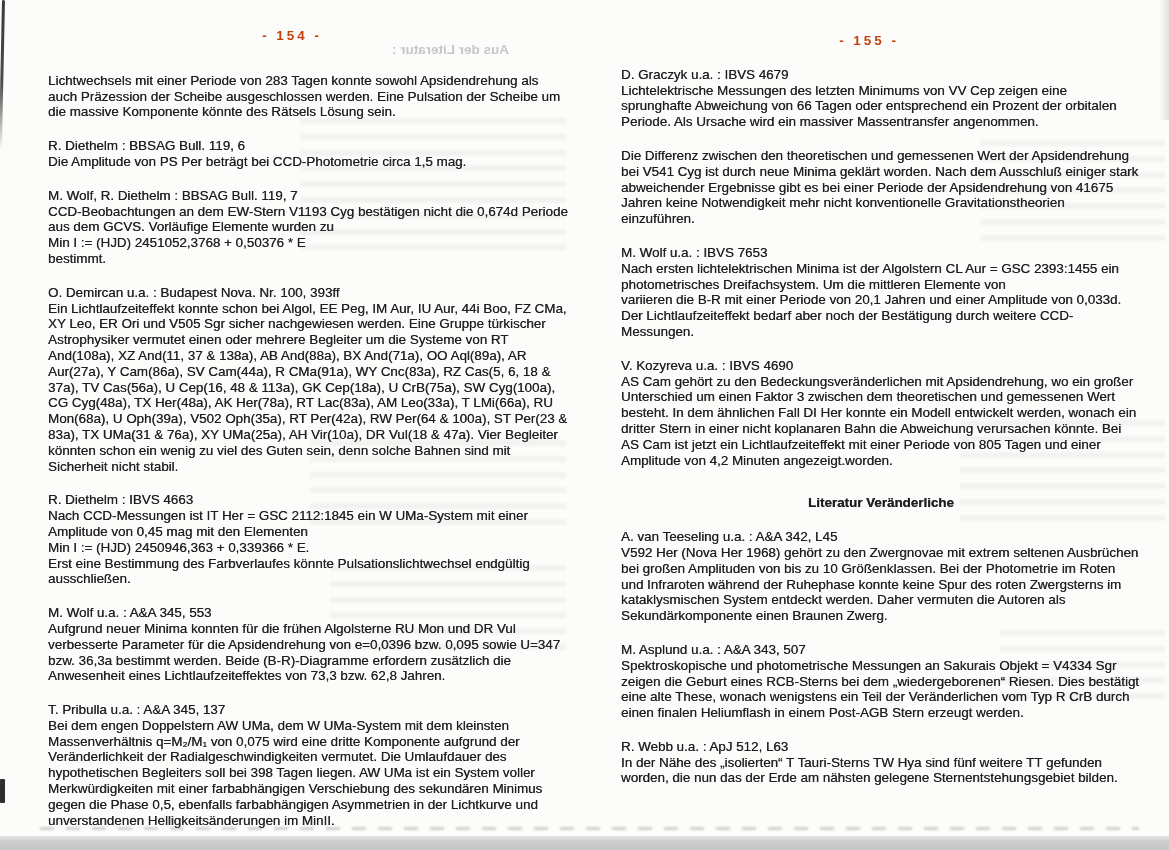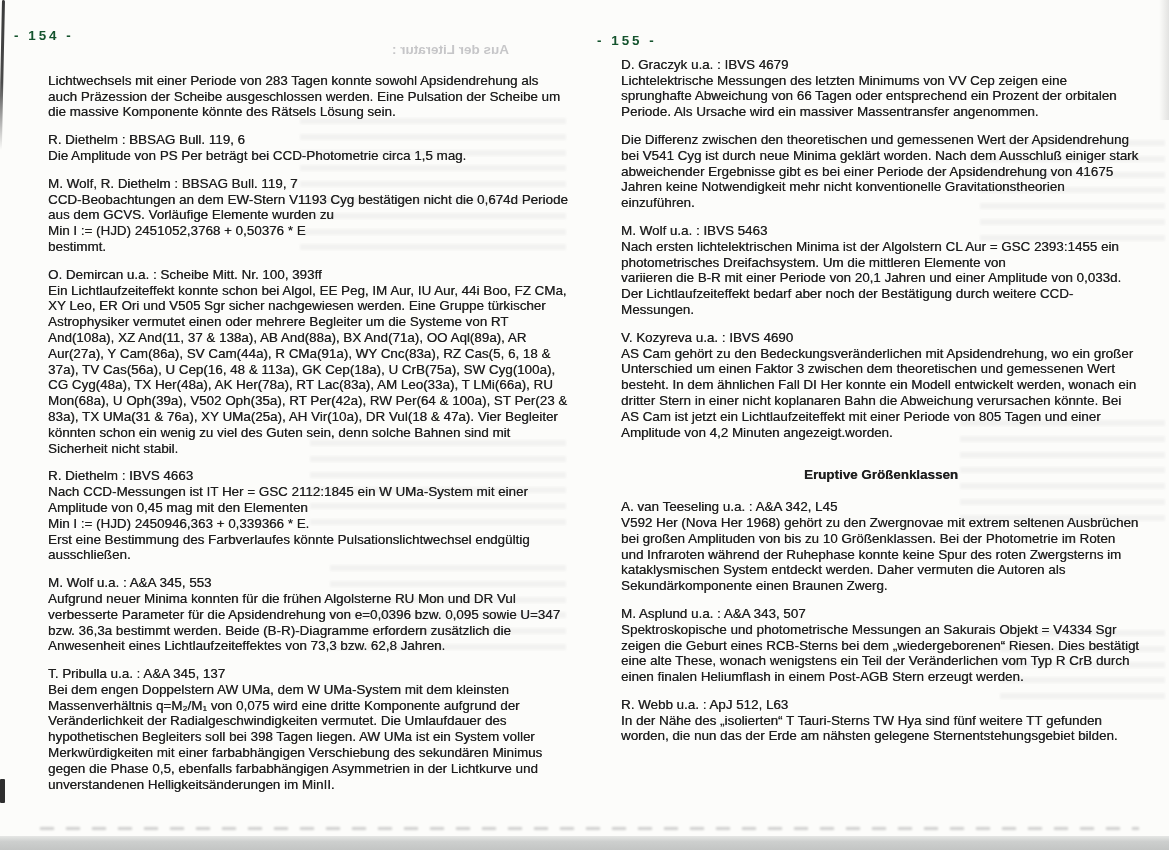--- a/index.html
+++ b/index.html
@@ -8,27 +8,27 @@
     background:#fcfcfa;
     font-family:"Liberation Sans","DejaVu Sans",sans-serif;
     color:#1e1e1e;
   }
   .scan{position:absolute;inset:0;}
   
   .page{position:absolute;font-size:13.4px;line-height:15.8px;}
   .page-left{left:48px;top:28px;width:522px;}
   .page-right{left:621px;top:33px;width:520px;}
   .pnum{
-    font-weight:600;letter-spacing:3px;
-    color:#14532d;
+    text-align:center;font-weight:600;letter-spacing:3px;
+    color:#c2410c;
   }
   .page-left .pnum{margin-bottom:29px;margin-left:-34px;}
   .page-right .pnum{margin-bottom:7px;margin-left:-24px;}
   .para{margin:0 0 12px 0;text-shadow:0.3px 0 0 rgba(25,25,25,.75);}
-  .entry{margin:8px 0 12px 0;text-shadow:0.3px 0 0 rgba(25,25,25,.75);}
+  .entry{margin:18px 0 12px 0;text-shadow:0.3px 0 0 rgba(25,25,25,.75);}
   .entry .ref{white-space:nowrap;}
   .entry .body{}
   .formula{}
   .sect-heading{
     text-align:center;font-weight:700;margin:27px 0 16px 0;
     text-shadow:0.3px 0 0 rgba(25,25,25,.8);
   }
   
   .edge-line-topleft{
     position:absolute;left:2px;top:0;width:3px;height:150px;
@@ -87,21 +87,21 @@
     </div>
 
     <div class="entry">
       <div class="ref">M. Wolf, R. Diethelm : BBSAG Bull. 119, 7</div>
       <div class="body">CCD-Beobachtungen an dem EW-Stern V1193 Cyg bestätigen nicht die 0,674d Periode aus dem GCVS. Vorläufige Elemente wurden zu</div>
       <div class="formula">Min I := (HJD) 2451052,3768 + 0,50376 * E</div>
       <div class="body">bestimmt.</div>
     </div>
 
     <div class="entry">
-      <div class="ref">O. Demircan u.a. : Scheibe Mitt. Nr. 100, 393ff</div>
+      <div class="ref">O. Demircan u.a. : Budapest Nova. Nr. 100, 393ff</div>
       <div class="body">Ein Lichtlaufzeiteffekt konnte schon bei Algol, EE Peg, IM Aur, IU Aur, 44i Boo, FZ CMa, XY Leo, ER Ori und V505 Sgr sicher nachgewiesen werden. Eine Gruppe türkischer Astrophysiker vermutet einen oder mehrere Begleiter um die Systeme von RT And(108a), XZ And(11, 37 &amp; 138a), AB And(88a), BX And(71a), OO Aql(89a), AR Aur(27a), Y Cam(86a), SV Cam(44a), R CMa(91a), WY Cnc(83a), RZ Cas(5, 6, 18 &amp; 37a), TV Cas(56a), U Cep(16, 48 &amp; 113a), GK Cep(18a), U CrB(75a), SW Cyg(100a), CG Cyg(48a), TX Her(48a), AK Her(78a), RT Lac(83a), AM Leo(33a), T LMi(66a), RU Mon(68a), U Oph(39a), V502 Oph(35a), RT Per(42a), RW Per(64 &amp; 100a), ST Per(23 &amp; 83a), TX UMa(31 &amp; 76a), XY UMa(25a), AH Vir(10a), DR Vul(18 &amp; 47a). Vier Begleiter könnten schon ein wenig zu viel des Guten sein, denn solche Bahnen sind mit Sicherheit nicht stabil.</div>
     </div>
 
     <div class="entry">
       <div class="ref">R. Diethelm : IBVS 4663</div>
       <div class="body">Nach CCD-Messungen ist IT Her = GSC 2112:1845 ein W UMa-System mit einer Amplitude von 0,45 mag mit den Elementen</div>
       <div class="formula">Min I := (HJD) 2450946,363 + 0,339366 * E.</div>
       <div class="body">Erst eine Bestimmung des Farbverlaufes könnte Pulsationslichtwechsel endgültig ausschließen.</div>
     </div>
 
@@ -122,31 +122,31 @@
     <div class="entry">
       <div class="ref">D. Graczyk u.a. : IBVS 4679</div>
       <div class="body">Lichtelektrische Messungen des letzten Minimums von VV Cep zeigen eine sprunghafte Abweichung von 66 Tagen oder entsprechend ein Prozent der orbitalen Periode. Als Ursache wird ein massiver Massentransfer angenommen.</div>
     </div>
 
     <div class="entry">
       <div class="body">Die Differenz zwischen den theoretischen und gemessenen Wert der Apsidendrehung bei V541 Cyg ist durch neue Minima geklärt worden. Nach dem Ausschluß einiger stark abweichender Ergebnisse gibt es bei einer Periode der Apsidendrehung von 41675 Jahren keine Notwendigkeit mehr nicht konventionelle Gravitationstheorien einzuführen.</div>
     </div>
 
     <div class="entry">
-      <div class="ref">M. Wolf u.a. : IBVS 5463</div>
+      <div class="ref">M. Wolf u.a. : IBVS 7653</div>
       <div class="body">Nach ersten lichtelektrischen Minima ist der Algolstern CL Aur = GSC 2393:1455 ein photometrisches Dreifachsystem. Um die mittleren Elemente von</div>
       <div class="body">variieren die B-R mit einer Periode von 20,1 Jahren und einer Amplitude von 0,033d. Der Lichtlaufzeiteffekt bedarf aber noch der Bestätigung durch weitere CCD-Messungen.</div>
     </div>
 
     <div class="entry">
       <div class="ref">V. Kozyreva u.a. : IBVS 4690</div>
       <div class="body">AS Cam gehört zu den Bedeckungsveränderlichen mit Apsidendrehung, wo ein großer Unterschied um einen Faktor 3 zwischen dem theoretischen und gemessenen Wert besteht. In dem ähnlichen Fall DI Her konnte ein Modell entwickelt werden, wonach ein dritter Stern in einer nicht koplanaren Bahn die Abweichung verursachen könnte. Bei AS Cam ist jetzt ein Lichtlaufzeiteffekt mit einer Periode von 805 Tagen und einer Amplitude von 4,2 Minuten angezeigt.worden.</div>
     </div>
 
-    <div class="sect-heading">Eruptive Größenklassen</div>
+    <div class="sect-heading">Literatur Veränderliche</div>
 
     <div class="entry">
       <div class="ref">A. van Teeseling u.a. : A&amp;A 342, L45</div>
       <div class="body">V592 Her (Nova Her 1968) gehört zu den Zwergnovae mit extrem seltenen Ausbrüchen bei großen Amplituden von bis zu 10 Größenklassen. Bei der Photometrie im Roten und Infraroten während der Ruhephase konnte keine Spur des roten Zwergsterns im kataklysmischen System entdeckt werden. Daher vermuten die Autoren als Sekundärkomponente einen Braunen Zwerg.</div>
     </div>
 
     <div class="entry">
       <div class="ref">M. Asplund u.a. : A&amp;A 343, 507</div>
       <div class="body">Spektroskopische und photometrische Messungen an Sakurais Objekt = V4334 Sgr zeigen die Geburt eines RCB-Sterns bei dem „wiedergeborenen“ Riesen. Dies bestätigt eine alte These, wonach wenigstens ein Teil der Veränderlichen vom Typ R CrB durch einen finalen Heliumflash in einem Post-AGB Stern erzeugt werden.</div>
     </div>

